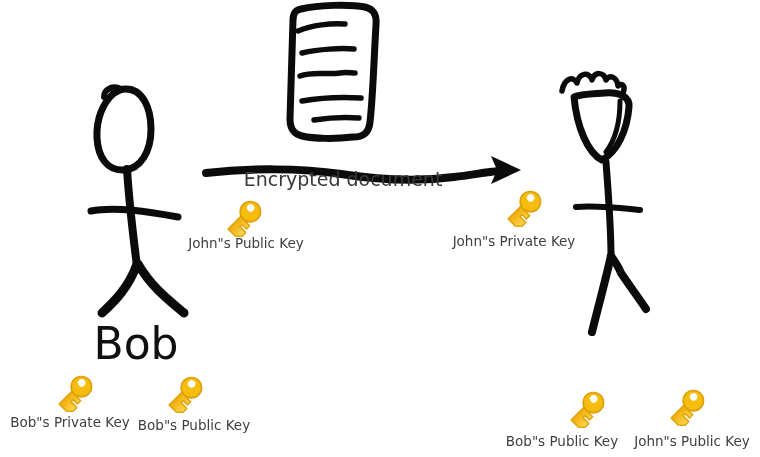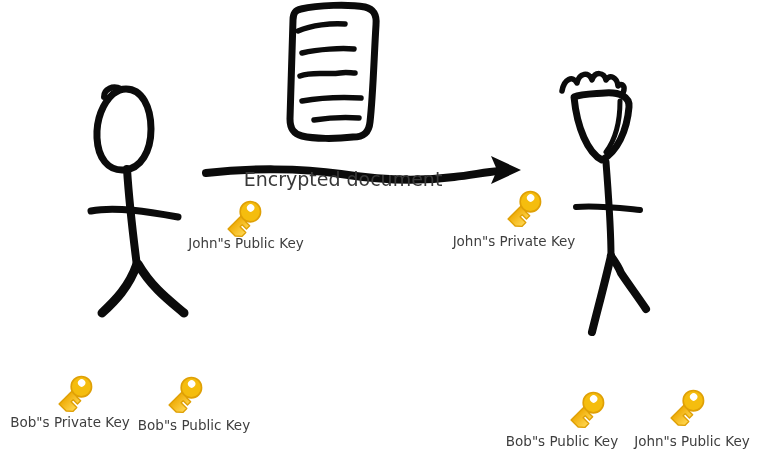--- a/index.html
+++ b/index.html
@@ -101,20 +101,21 @@
     <g transform="translate(563,385)">
       <use href="#key-glyph"></use>
     </g>
     <g transform="translate(663,383)">
       <use href="#key-glyph"></use>
     </g>
   </svg>
 
   <div class="arrow-caption" style="left:343px; top:137px;margin-top:32px;">Encrypted document</div>
 
+  <div class="actor-name" style="left:136px; top:322px;">Bob</div>
 
 
   <div class="key-label" style="left:246px; top:235px;">John"s Public Key</div>
 
   <div class="key-label" style="left:514px; top:233px;">John"s Private Key</div>
 
   <div class="key-label" style="left:70px; top:414px;">Bob"s Private Key</div>
 
   <div class="key-label" style="left:194px; top:417px;">Bob"s Public Key</div>
 

